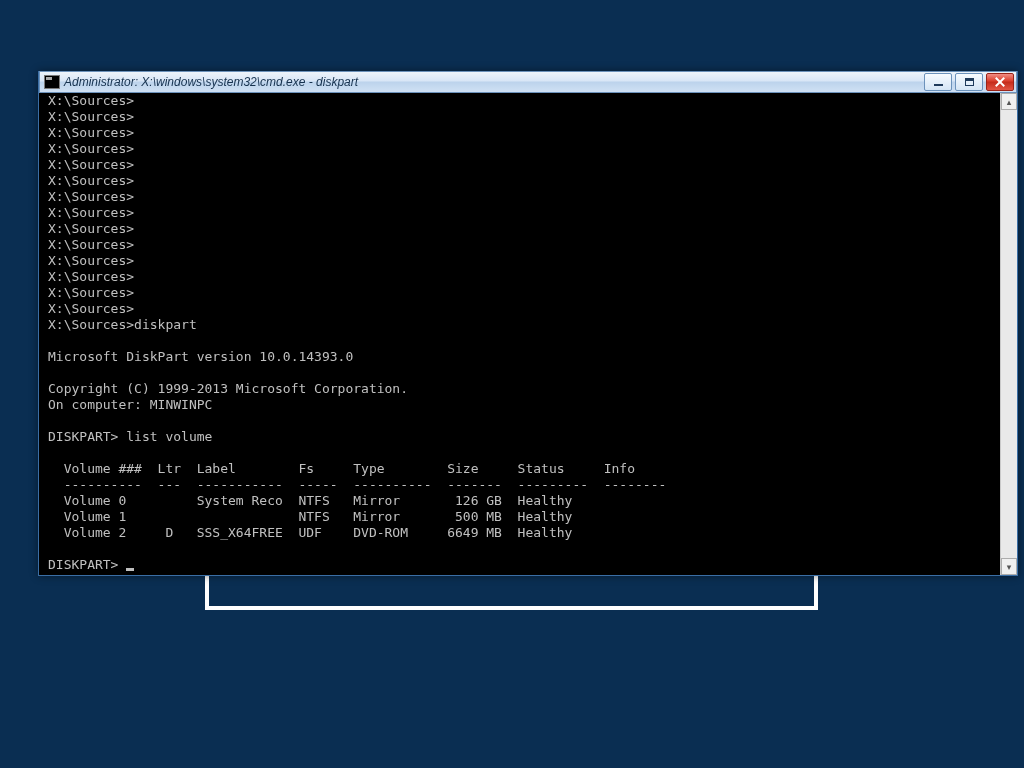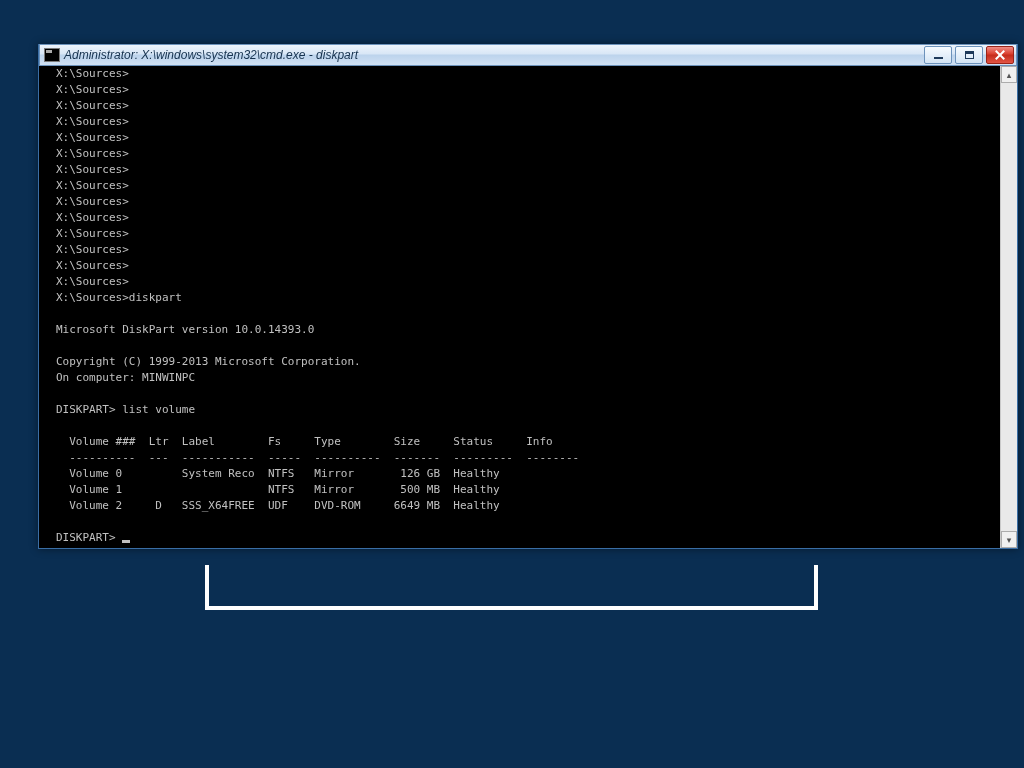--- a/index.html
+++ b/index.html
@@ -6,21 +6,21 @@
     body {
       width: 1024px;
       height: 768px;
       background: #0a2e52;
       font-family: "Segoe UI", Tahoma, sans-serif;
       overflow: hidden;
       position: relative;
     }
     .window {
       position: absolute;
-      top: 44px;
+      top: 71px;
       left: 38px;
       width: 980px;
       height: 505px;
       border: 1px solid #3a6ea5;
       border-top: none;
       background: #000;
       box-shadow: 0 0 8px rgba(0,0,0,0.45);
     }
     .titlebar {
       height: 22px;
@@ -100,23 +100,23 @@
 
     .client-area {
       position: relative;
       width: 100%;
       height: calc(100% - 22px);
       background: #000;
       display: flex;
     }
     .terminal {
       flex: 1;
-      padding: 0 17px;
+      padding: 0 9px;
       font-family: Consolas, "Lucida Console", monospace;
-      font-size: 11px;
+      font-size: 13px;
       line-height: 16px;
       color: #c0c0c0;
       white-space: pre;
       overflow: hidden;
     }
     .scrollbar {
       width: 17px;
       background: #f0f0f0;
       border-left: 1px solid #c9c9c9;
       display: flex;

